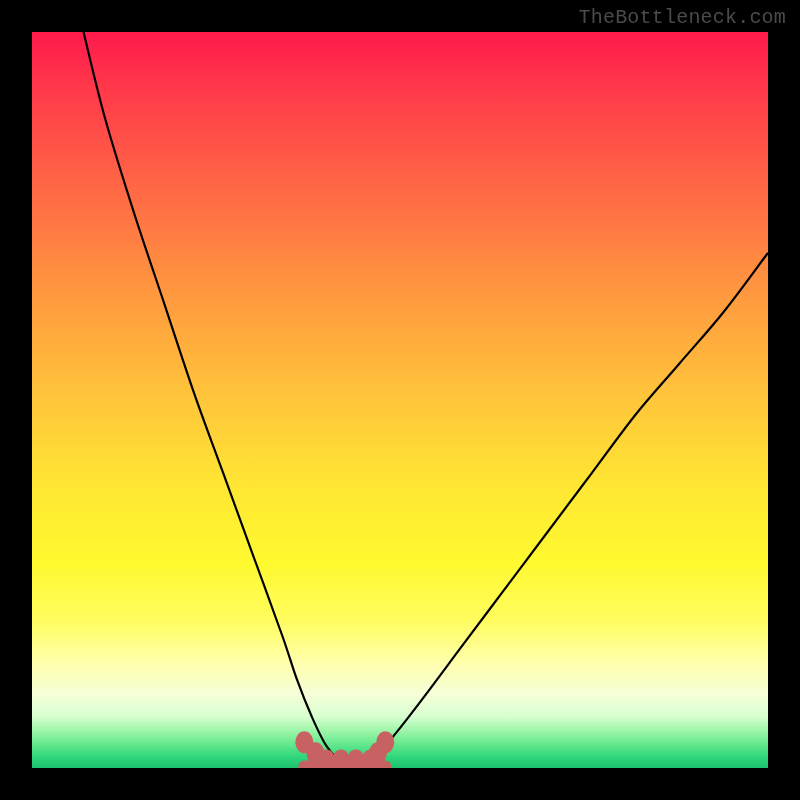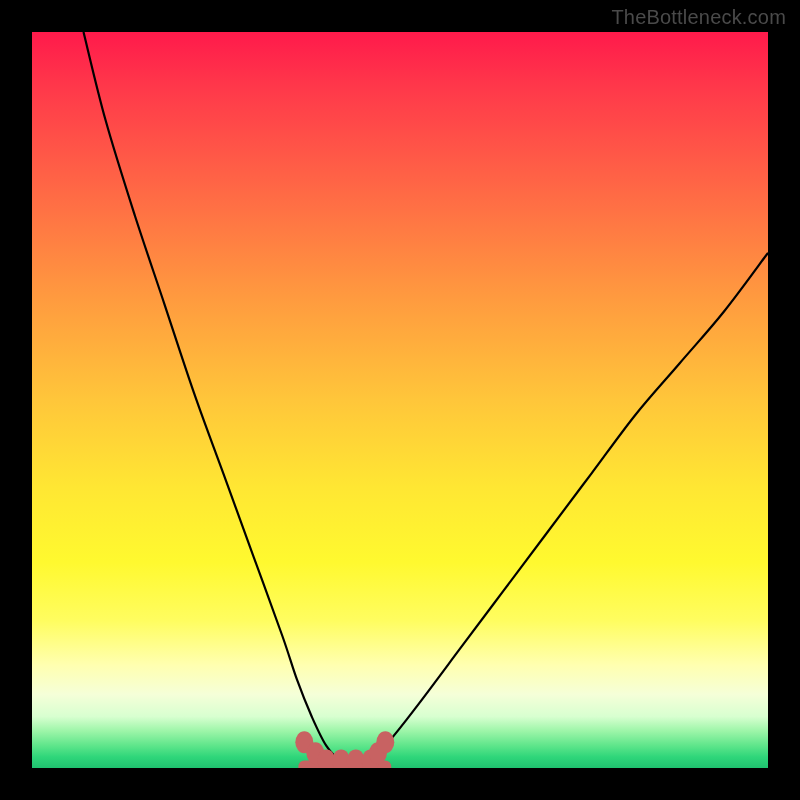--- a/index.html
+++ b/index.html
@@ -11,20 +11,21 @@
     overflow: hidden;
     font-family: Arial, Helvetica, sans-serif;
   }
   .frame {
     position: absolute;
     left: 0;
     top: 0;
     width: 800px;
     height: 800px;
     background: #000;
+    font-family: Liberation Mono, monospace;
   }
   .plot {
     position: absolute;
     left: 32px;
     top: 32px;
     width: 736px;
     height: 736px;
     background: linear-gradient(to bottom,
       #ff1a4b 0%,
       #ff3a4a 8%,

